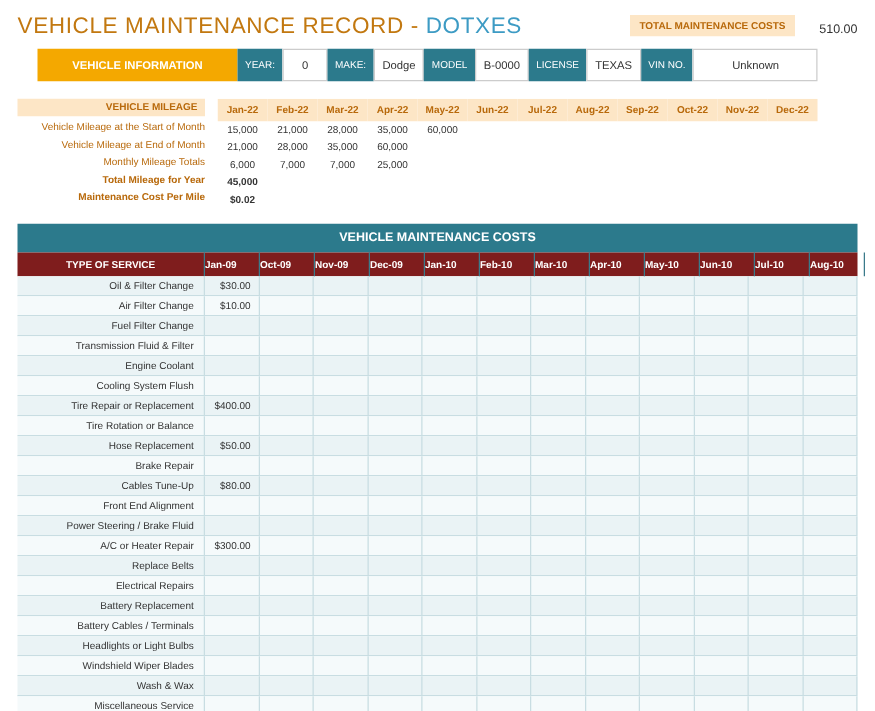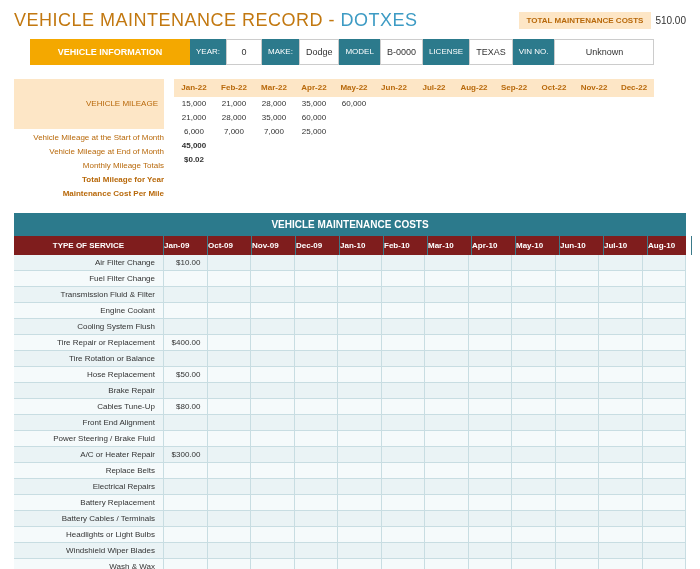--- a/index.html
+++ b/index.html
@@ -1,32 +1,32 @@
 <!DOCTYPE html>
 <html><head>
 <meta charset="utf-8">
 <style>
 *{box-sizing:border-box;margin:0;padding:0;font-family:Arial,Helvetica,sans-serif}
 body{background:#fff;width:700px;font-size:9px;color:#333}
 .header{padding:10px 14px 8px;display:flex;align-items:center;justify-content:space-between}
 .title{font-size:18px;font-weight:400;color:#c27810;letter-spacing:.5px}
 .title .brand{color:#3d9bc4;font-weight:400}
-.tot-box{display:flex;align-items:center;gap:4px}
+.tot-box{display:flex;align-items:flex-end;gap:19px}
 .tot-label{background:#fde6c6;color:#b8690b;font-size:8px;font-weight:700;padding:4px 8px}
 .tot-val{font-size:10px;color:#333}
 .info-bar{display:flex;align-items:center;height:26px;margin:0 30px}
 .info-label{background:#f4a800;color:#fff;font-size:9px;font-weight:700;text-align:center;flex:0 0 160px;line-height:26px}
 .info-field{display:flex;align-items:center;height:26px}
 .info-field .lbl{background:#2c7a8c;color:#fff;font-size:8px;padding:0 6px;line-height:26px}
 .info-field .val{background:#fff;border:1px solid #ccc;font-size:9px;padding:0 6px;line-height:24px;min-width:36px;text-align:center}
 .info-field .val.wide{min-width:100px}
 .mileage{margin:14px 14px 12px;display:flex}
 .mileage-labels{flex:0 0 160px;text-align:right;padding-right:10px}
 .mileage-labels div{font-size:8px;line-height:14px;color:#b8690b}
-.mileage-labels .hdr{background:#fde6c6;font-weight:400;padding:18px 6px;margin-bottom:2px}
+.mileage-labels .hdr{background:#fde6c6;font-weight:700;padding:0 6px;margin-bottom:2px}
 .mileage-labels .bold{font-weight:700}
 .mileage-grid{flex:1;overflow:hidden}
 .mileage-row{display:flex;line-height:14px;font-size:8px}
 .mileage-row .c{width:40px;text-align:center}
 .mileage-row.hdr .c{color:#b8690b;font-weight:700;background:#fde6c6;padding:2px 0}
 .mileage-row .c.bold{font-weight:700}
 .costs-title{background:#2c7a8c;color:#fff;text-align:center;font-size:10px;font-weight:700;padding:6px;margin:0 14px}
 .costs{margin:0 14px 14px}
 .costs-head{display:flex;background:#7f1d1d;color:#fff;font-size:8px;font-weight:700}
 .costs-head .svc{flex:0 0 150px;text-align:center;padding:5px 0;border-right:1px solid #3a7a8a}
@@ -190,20 +190,35 @@
         <div class="c">Mar-10</div>
         <div class="c">Apr-10</div>
         <div class="c">May-10</div>
         <div class="c">Jun-10</div>
         <div class="c">Jul-10</div>
         <div class="c">Aug-10</div>
       </div>
   </div>
   <div class="costs-body" id="costs-body">
       <div class="row">
+        <div class="svc">Oil &amp; Filter Change</div>
+        <div class="c">$30.00</div>
+        <div class="c"></div>
+        <div class="c"></div>
+        <div class="c"></div>
+        <div class="c"></div>
+        <div class="c"></div>
+        <div class="c"></div>
+        <div class="c"></div>
+        <div class="c"></div>
+        <div class="c"></div>
+        <div class="c"></div>
+        <div class="c"></div>
+      </div>
+      <div class="row">
         <div class="svc">Air Filter Change</div>
         <div class="c">$10.00</div>
         <div class="c"></div>
         <div class="c"></div>
         <div class="c"></div>
         <div class="c"></div>
         <div class="c"></div>
         <div class="c"></div>
         <div class="c"></div>
         <div class="c"></div>

